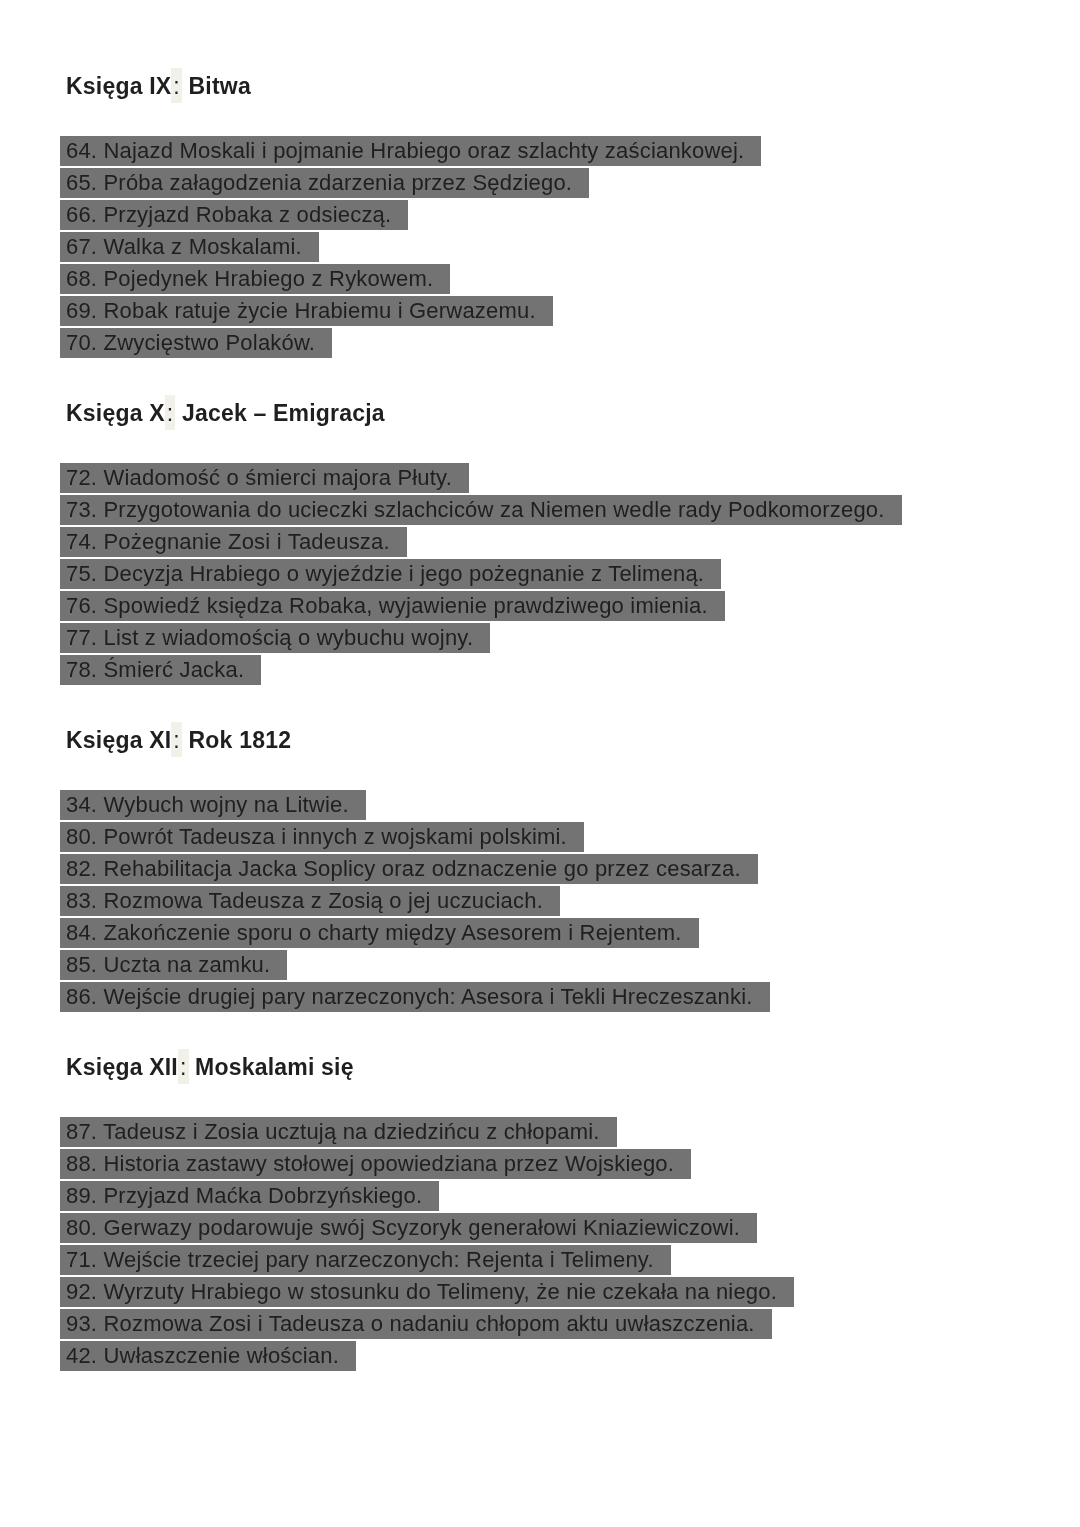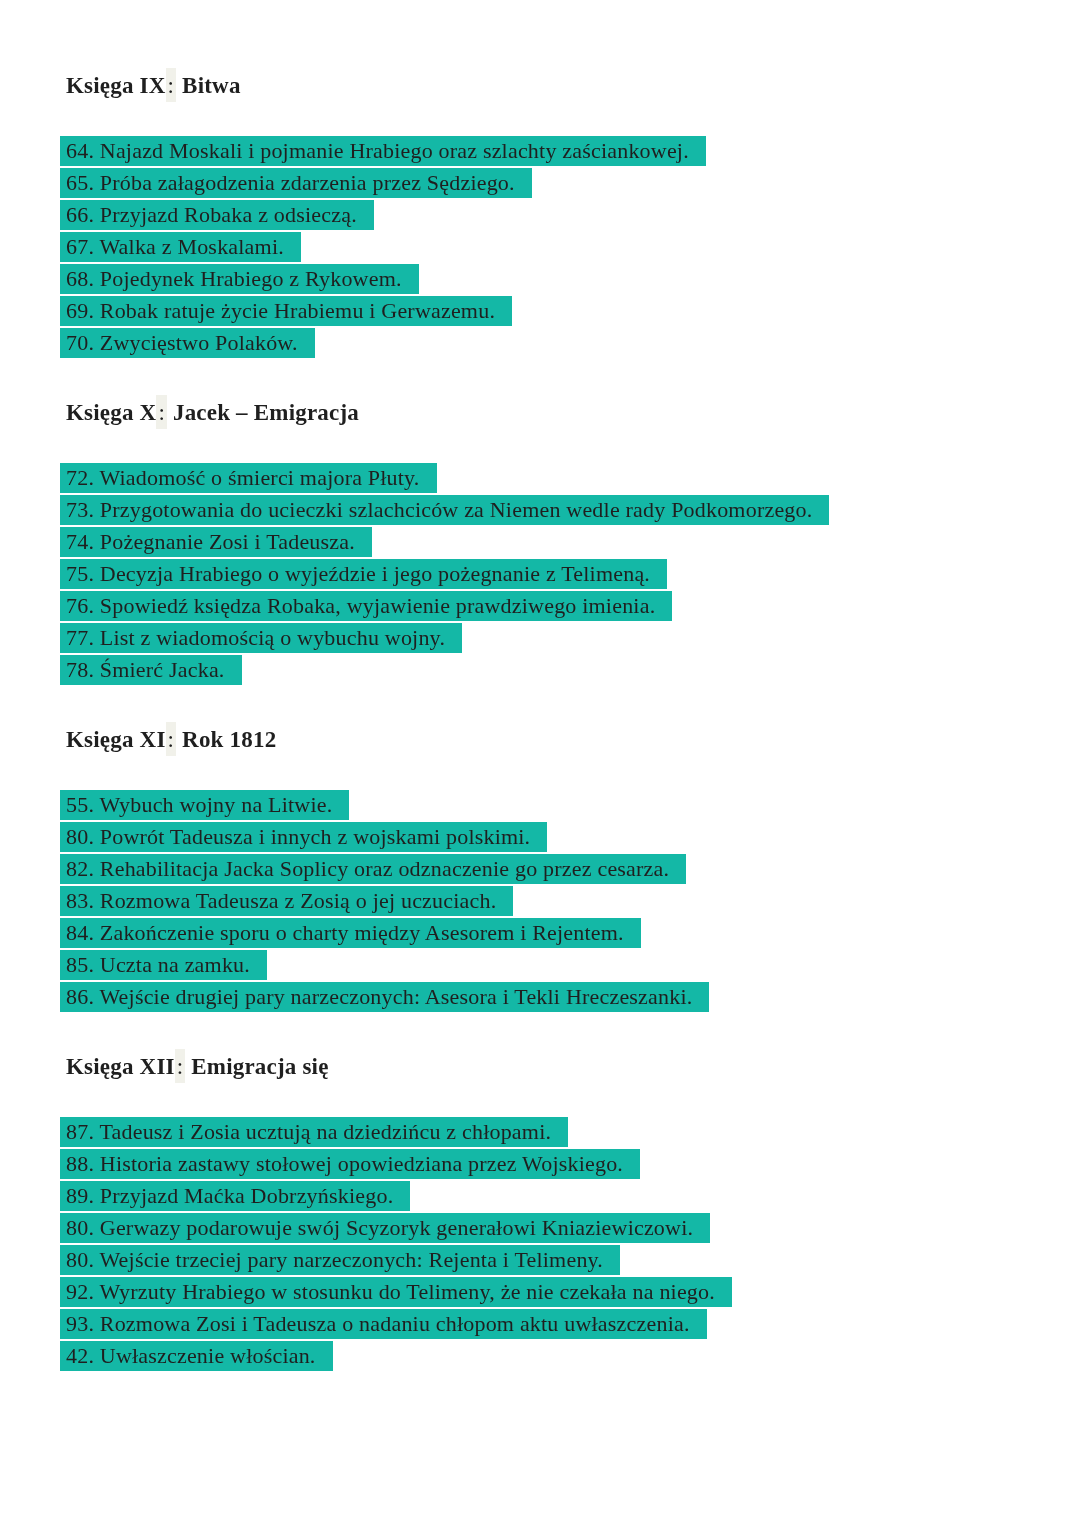--- a/index.html
+++ b/index.html
@@ -8,21 +8,21 @@
     background: #ffffff;
     width: 1080px;
     height: 1527px;
     overflow: hidden;
   }
   .page {
     box-sizing: border-box;
     width: 1080px;
     height: 1527px;
     padding: 71px 32px 0 66px;
-    font-family: Liberation Serif, serif;
+    font-family: Liberation Sans, sans-serif;
     color: #1f1f1f;
   }
   .section-heading {
     margin: 39px 0 34px 0;
     font-size: 23px;
     font-weight: 700;
     line-height: 30px;
     letter-spacing: 0.2px;
     white-space: nowrap;
   }
@@ -39,21 +39,21 @@
     padding: 0;
     list-style: none;
   }
   .list-item {
     font-size: 22px;
     line-height: 32px;
     letter-spacing: 0.2px;
     white-space: nowrap;
   }
   .item-highlight {
-    background: #14b8a6;
+    background: #737373;
     padding: 2px 17px 3px 6px;
     margin-left: -6px;
   }
 </style>
 </head>
 <body>
 
 <main class="page" id="document-page">
     <section>
       <h2 class="section-heading"><span>Księga IX</span><span class="heading-colon">:</span><span> Bitwa</span></h2>
@@ -75,35 +75,35 @@
         <li class="list-item"><span class="item-highlight">74. Pożegnanie Zosi i Tadeusza.</span></li>
         <li class="list-item"><span class="item-highlight">75. Decyzja Hrabiego o wyjeździe i jego pożegnanie z Telimeną.</span></li>
         <li class="list-item"><span class="item-highlight">76. Spowiedź księdza Robaka, wyjawienie prawdziwego imienia.</span></li>
         <li class="list-item"><span class="item-highlight">77. List z wiadomością o wybuchu wojny.</span></li>
         <li class="list-item"><span class="item-highlight">78. Śmierć Jacka.</span></li>
       </ol>
     </section>
     <section>
       <h2 class="section-heading"><span>Księga XI</span><span class="heading-colon">:</span><span> Rok 1812</span></h2>
       <ol class="item-list">
-        <li class="list-item"><span class="item-highlight">55. Wybuch wojny na Litwie.</span></li>
+        <li class="list-item"><span class="item-highlight">34. Wybuch wojny na Litwie.</span></li>
         <li class="list-item"><span class="item-highlight">80. Powrót Tadeusza i innych z wojskami polskimi.</span></li>
         <li class="list-item"><span class="item-highlight">82. Rehabilitacja Jacka Soplicy oraz odznaczenie go przez cesarza.</span></li>
         <li class="list-item"><span class="item-highlight">83. Rozmowa Tadeusza z Zosią o jej uczuciach.</span></li>
         <li class="list-item"><span class="item-highlight">84. Zakończenie sporu o charty między Asesorem i Rejentem.</span></li>
         <li class="list-item"><span class="item-highlight">85. Uczta na zamku.</span></li>
         <li class="list-item"><span class="item-highlight">86. Wejście drugiej pary narzeczonych: Asesora i Tekli Hreczeszanki.</span></li>
       </ol>
     </section>
     <section>
-      <h2 class="section-heading"><span>Księga XII</span><span class="heading-colon">:</span><span> Emigracja się</span></h2>
+      <h2 class="section-heading"><span>Księga XII</span><span class="heading-colon">:</span><span> Moskalami się</span></h2>
       <ol class="item-list">
         <li class="list-item"><span class="item-highlight">87. Tadeusz i Zosia ucztują na dziedzińcu z chłopami.</span></li>
         <li class="list-item"><span class="item-highlight">88. Historia zastawy stołowej opowiedziana przez Wojskiego.</span></li>
         <li class="list-item"><span class="item-highlight">89. Przyjazd Maćka Dobrzyńskiego.</span></li>
         <li class="list-item"><span class="item-highlight">80. Gerwazy podarowuje swój Scyzoryk generałowi Kniaziewiczowi.</span></li>
-        <li class="list-item"><span class="item-highlight">80. Wejście trzeciej pary narzeczonych: Rejenta i Telimeny.</span></li>
+        <li class="list-item"><span class="item-highlight">71. Wejście trzeciej pary narzeczonych: Rejenta i Telimeny.</span></li>
         <li class="list-item"><span class="item-highlight">92. Wyrzuty Hrabiego w stosunku do Telimeny, że nie czekała na niego.</span></li>
         <li class="list-item"><span class="item-highlight">93. Rozmowa Zosi i Tadeusza o nadaniu chłopom aktu uwłaszczenia.</span></li>
         <li class="list-item"><span class="item-highlight">42. Uwłaszczenie włościan.</span></li>
       </ol>
     </section>
   </main>
 
 </body></html>

